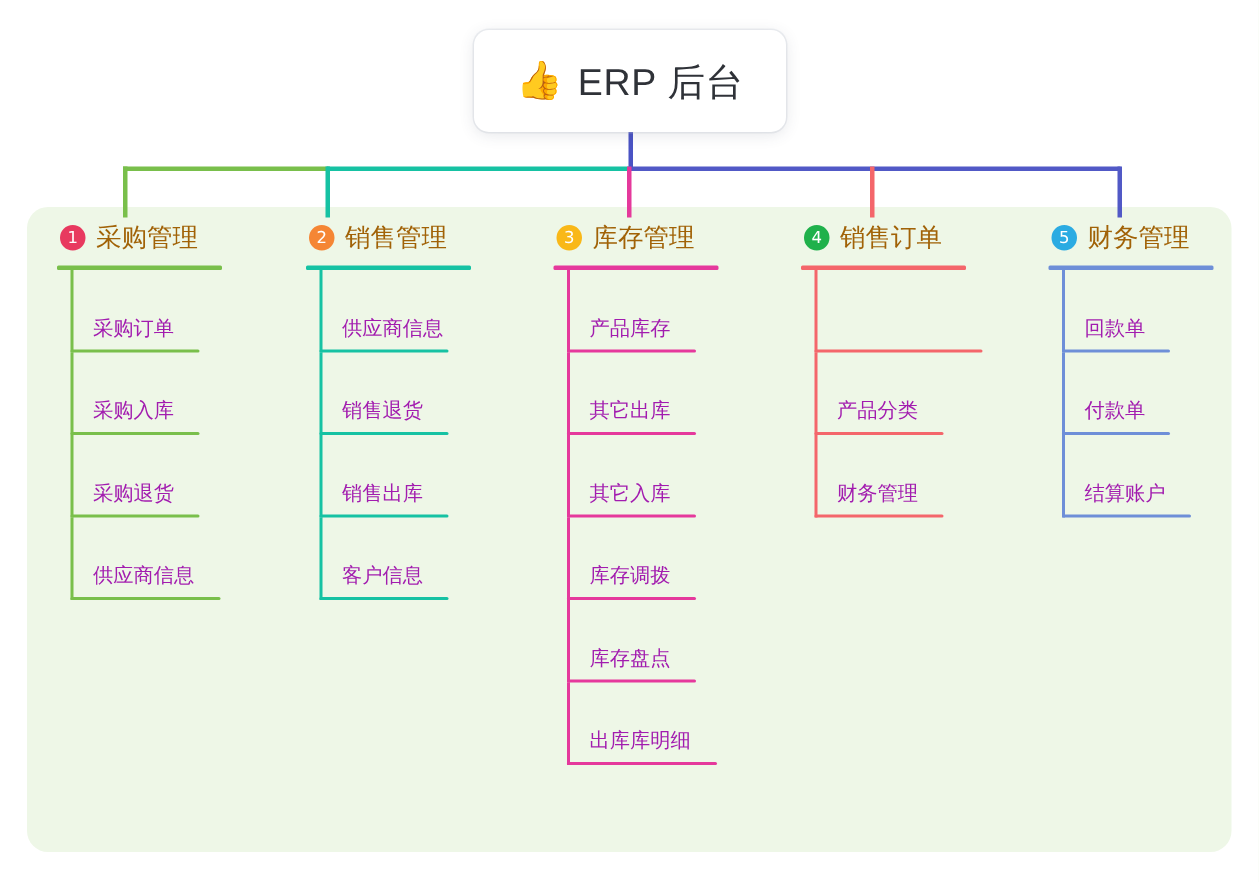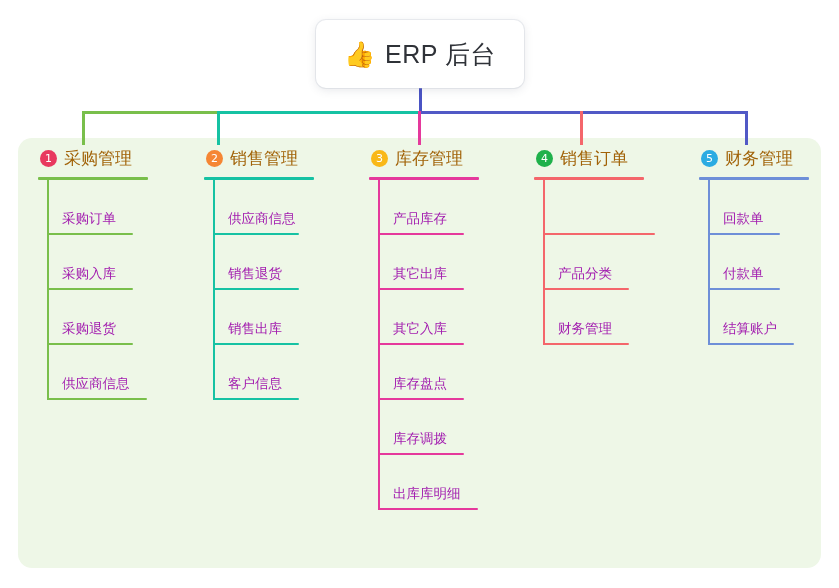--- a/index.html
+++ b/index.html
@@ -220,26 +220,26 @@
           <span class="label">其它出库</span>
           <span class="rule" style="background: rgb(229, 57, 156); width: 86px;"></span>
         </div>
         <div class="item">
           <span class="stem" style="background: rgb(229, 57, 156);"></span>
           <span class="label">其它入库</span>
           <span class="rule" style="background: rgb(229, 57, 156); width: 86px;"></span>
         </div>
         <div class="item">
           <span class="stem" style="background: rgb(229, 57, 156);"></span>
+          <span class="label">库存调拨</span>
+          <span class="rule" style="background: rgb(229, 57, 156); width: 86px;"></span>
+        </div>
+        <div class="item">
+          <span class="stem" style="background: rgb(229, 57, 156);"></span>
           <span class="label">库存盘点</span>
-          <span class="rule" style="background: rgb(229, 57, 156); width: 86px;"></span>
-        </div>
-        <div class="item">
-          <span class="stem" style="background: rgb(229, 57, 156);"></span>
-          <span class="label">库存调拨</span>
           <span class="rule" style="background: rgb(229, 57, 156); width: 86px;"></span>
         </div>
         <div class="item">
           <span class="stem" style="background: rgb(229, 57, 156);"></span>
           <span class="label">出库库明细</span>
           <span class="rule" style="background: rgb(229, 57, 156); width: 100px;"></span>
         </div>
       </div>
     </div>
     <div class="column" style="left: 534px;">

